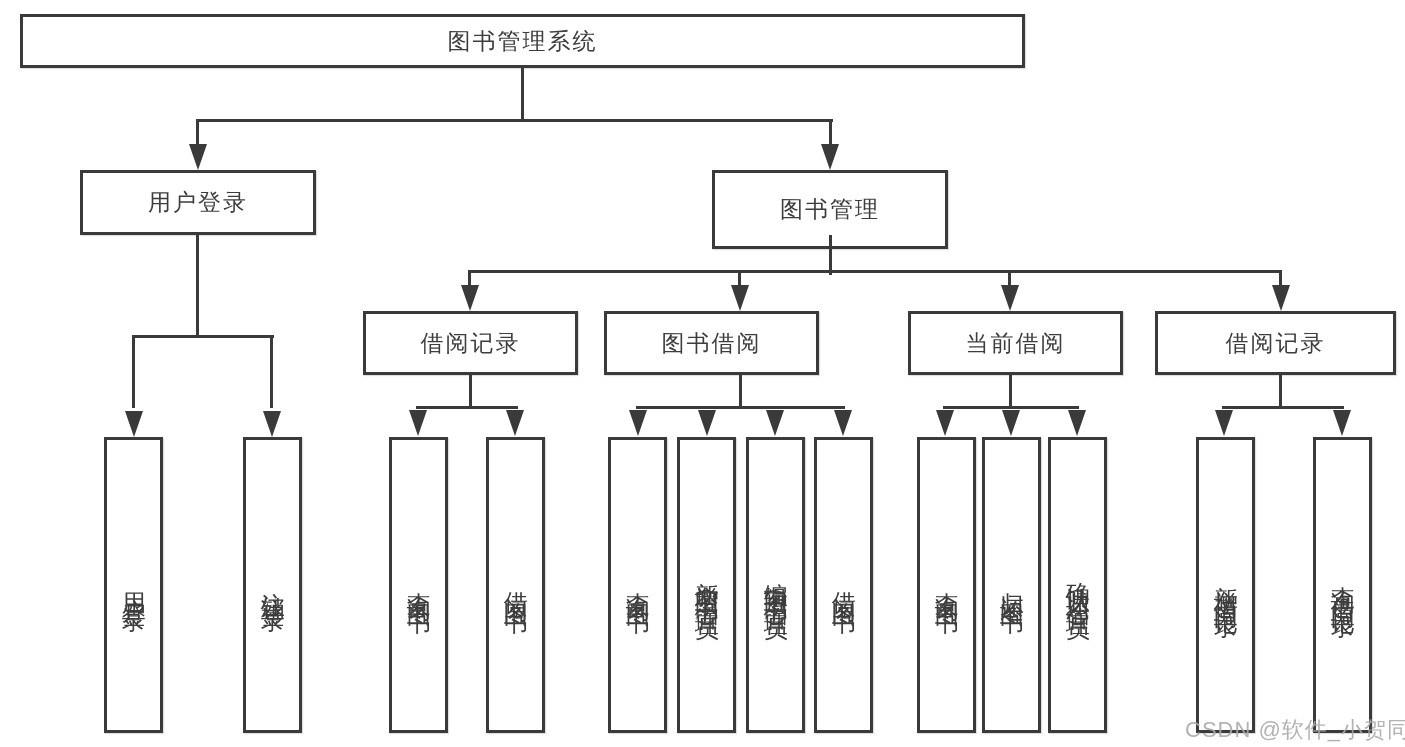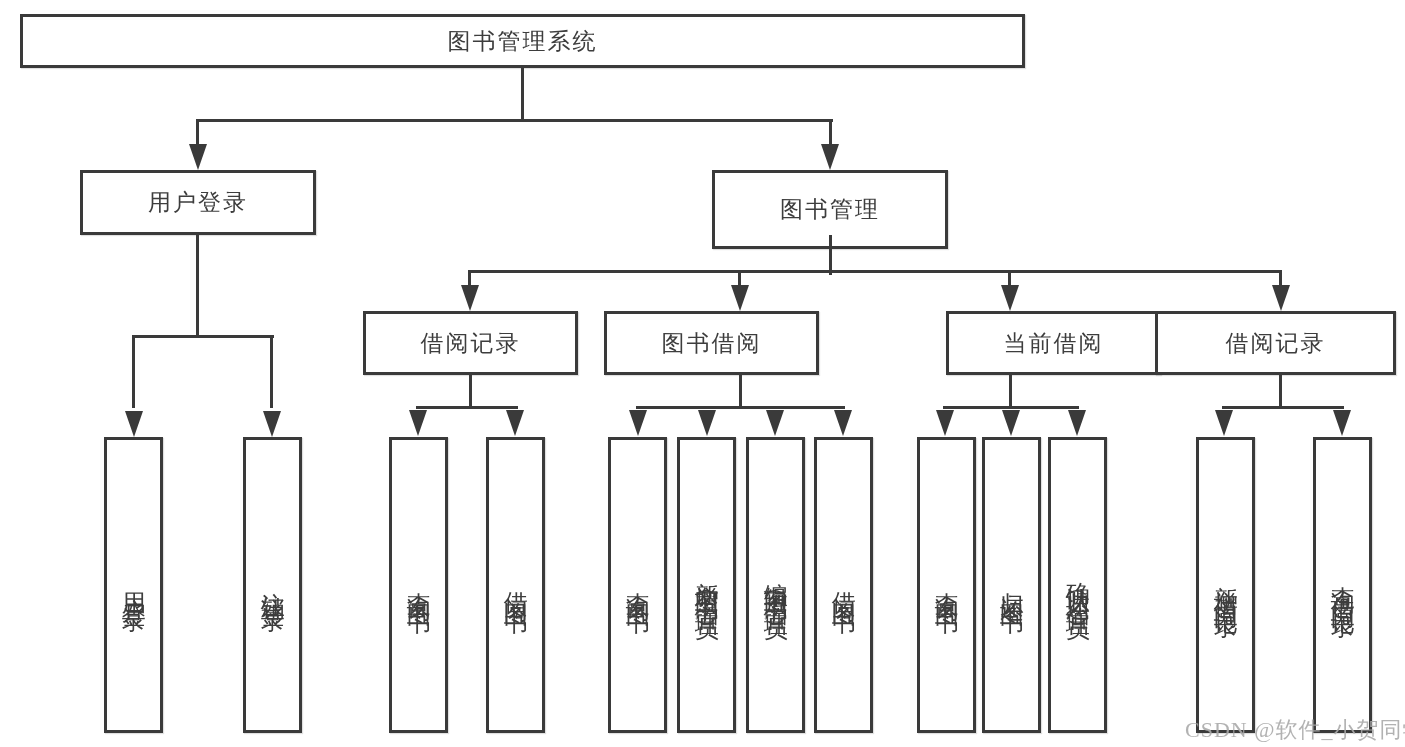--- a/index.html
+++ b/index.html
@@ -1,20 +1,20 @@
 <!DOCTYPE html>
 <html><head>
 <meta charset="utf-8">
 <style>
   html,body{margin:0;padding:0;background:#ffffff;}
   .canvas{
     position:relative;
     width:1405px;height:747px;
     background:#ffffff;
-    font-family:Liberation Serif, serif;
+    font-family:Liberation Sans, sans-serif;
     overflow:hidden;
   }
   .box{
     position:absolute;
     box-sizing:border-box;
     background:#ffffff;
     border:3px solid #3a3a3a;
     display:flex;align-items:center;justify-content:center;
     font-size:23px;color:#3d3d3d;letter-spacing:2px;
     box-shadow:1px 1px 1px rgba(0,0,0,0.12);
@@ -91,21 +91,21 @@
   <div class="arrow" style="left:731px;top:285px;"></div>
   <div class="arrow" style="left:1001px;top:285px;"></div>
   <div class="arrow" style="left:1272px;top:285px;"></div>
 
   <div class="box" style="left:363px;top:311px;width:215px;height:64px;">
     <span>借阅记录</span>
   </div>
   <div class="box" style="left:604px;top:311px;width:215px;height:64px;">
     <span>图书借阅</span>
   </div>
-  <div class="box" style="left:946px;top:311px;width:215px;height:64px;">
+  <div class="box" style="left:908px;top:311px;width:215px;height:64px;">
     <span>当前借阅</span>
   </div>
   <div class="box" style="left:1155px;top:311px;width:241px;height:64px;">
     <span>借阅记录</span>
   </div>
 
   <div class="vline" style="left:469px;top:375px;height:34px;"></div>
   <div class="hline" style="left:416px;top:406px;width:102px;"></div>
   <div class="arrow" style="left:409px;top:410px;"></div>
   <div class="arrow" style="left:506px;top:410px;"></div>

